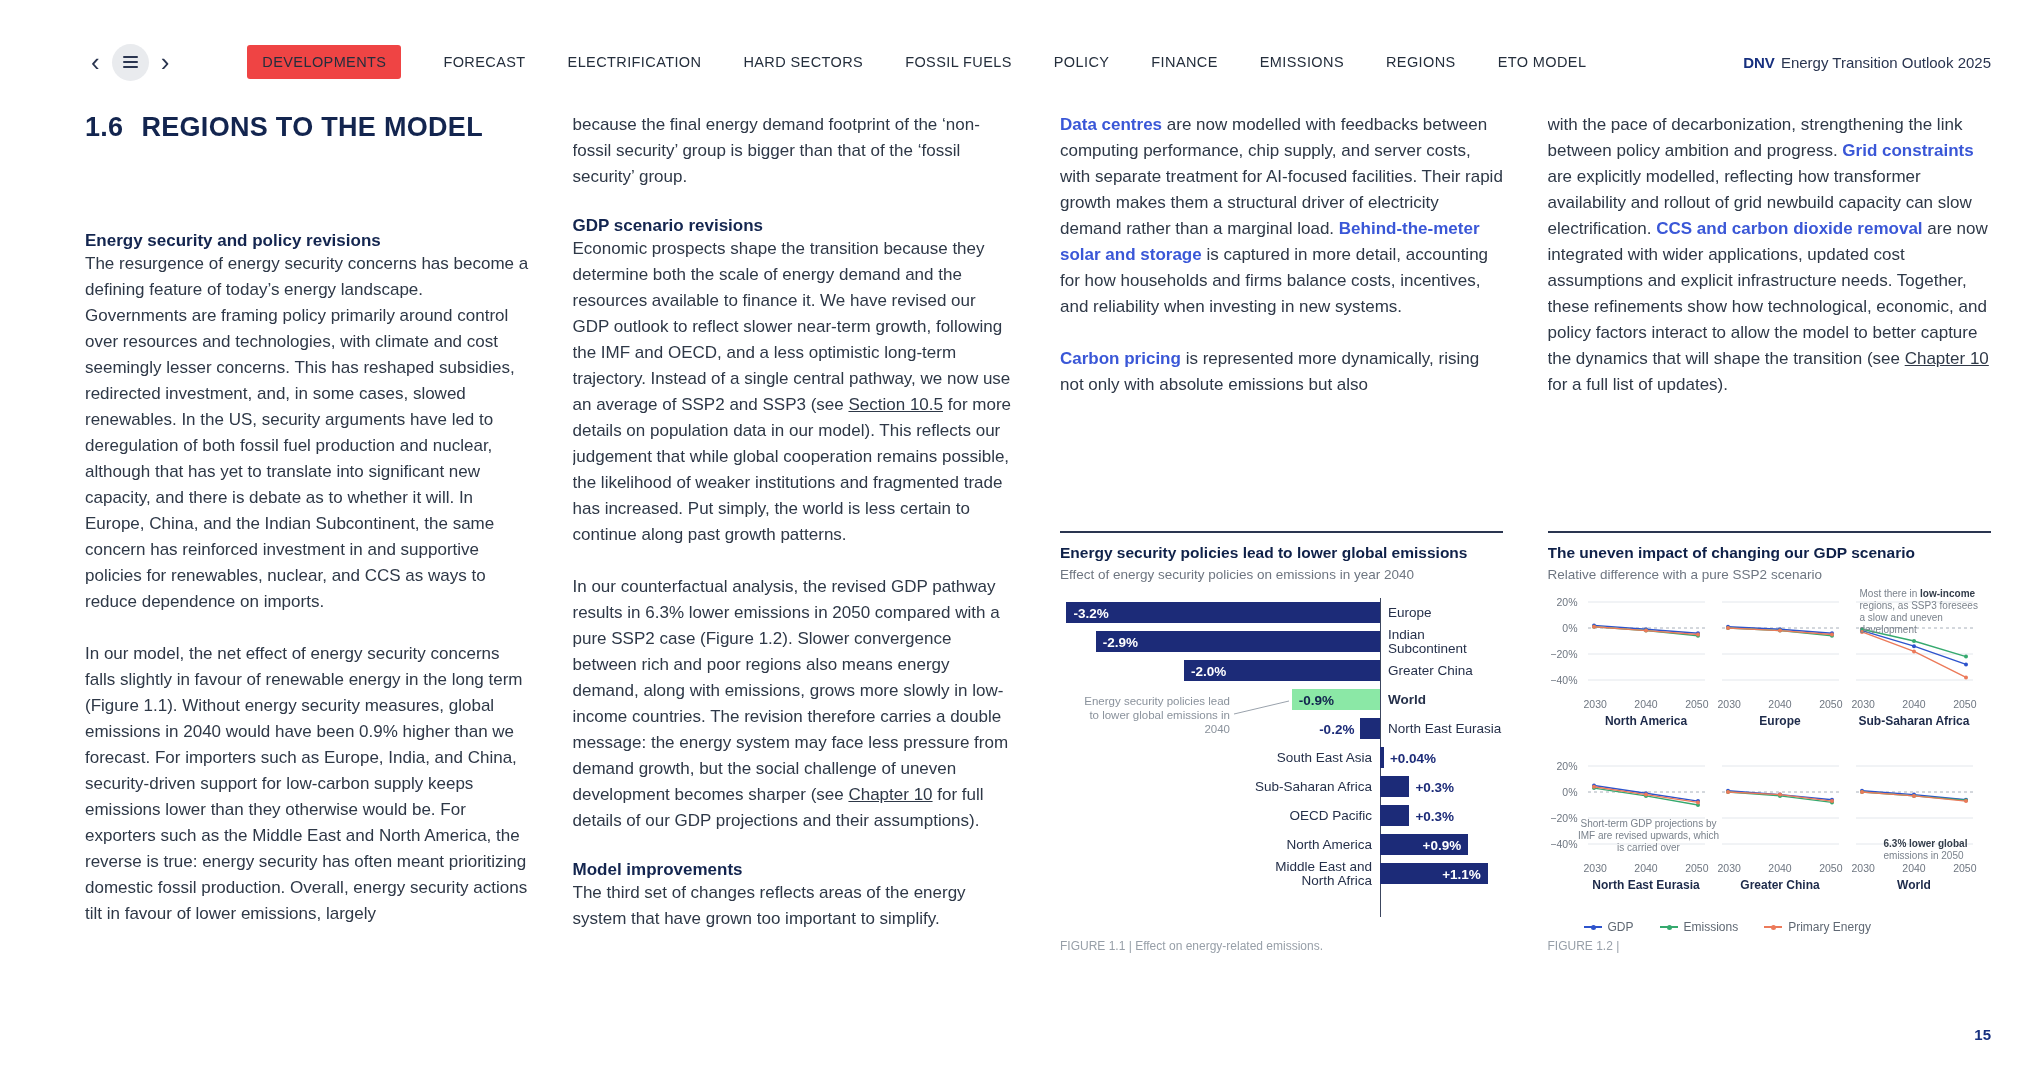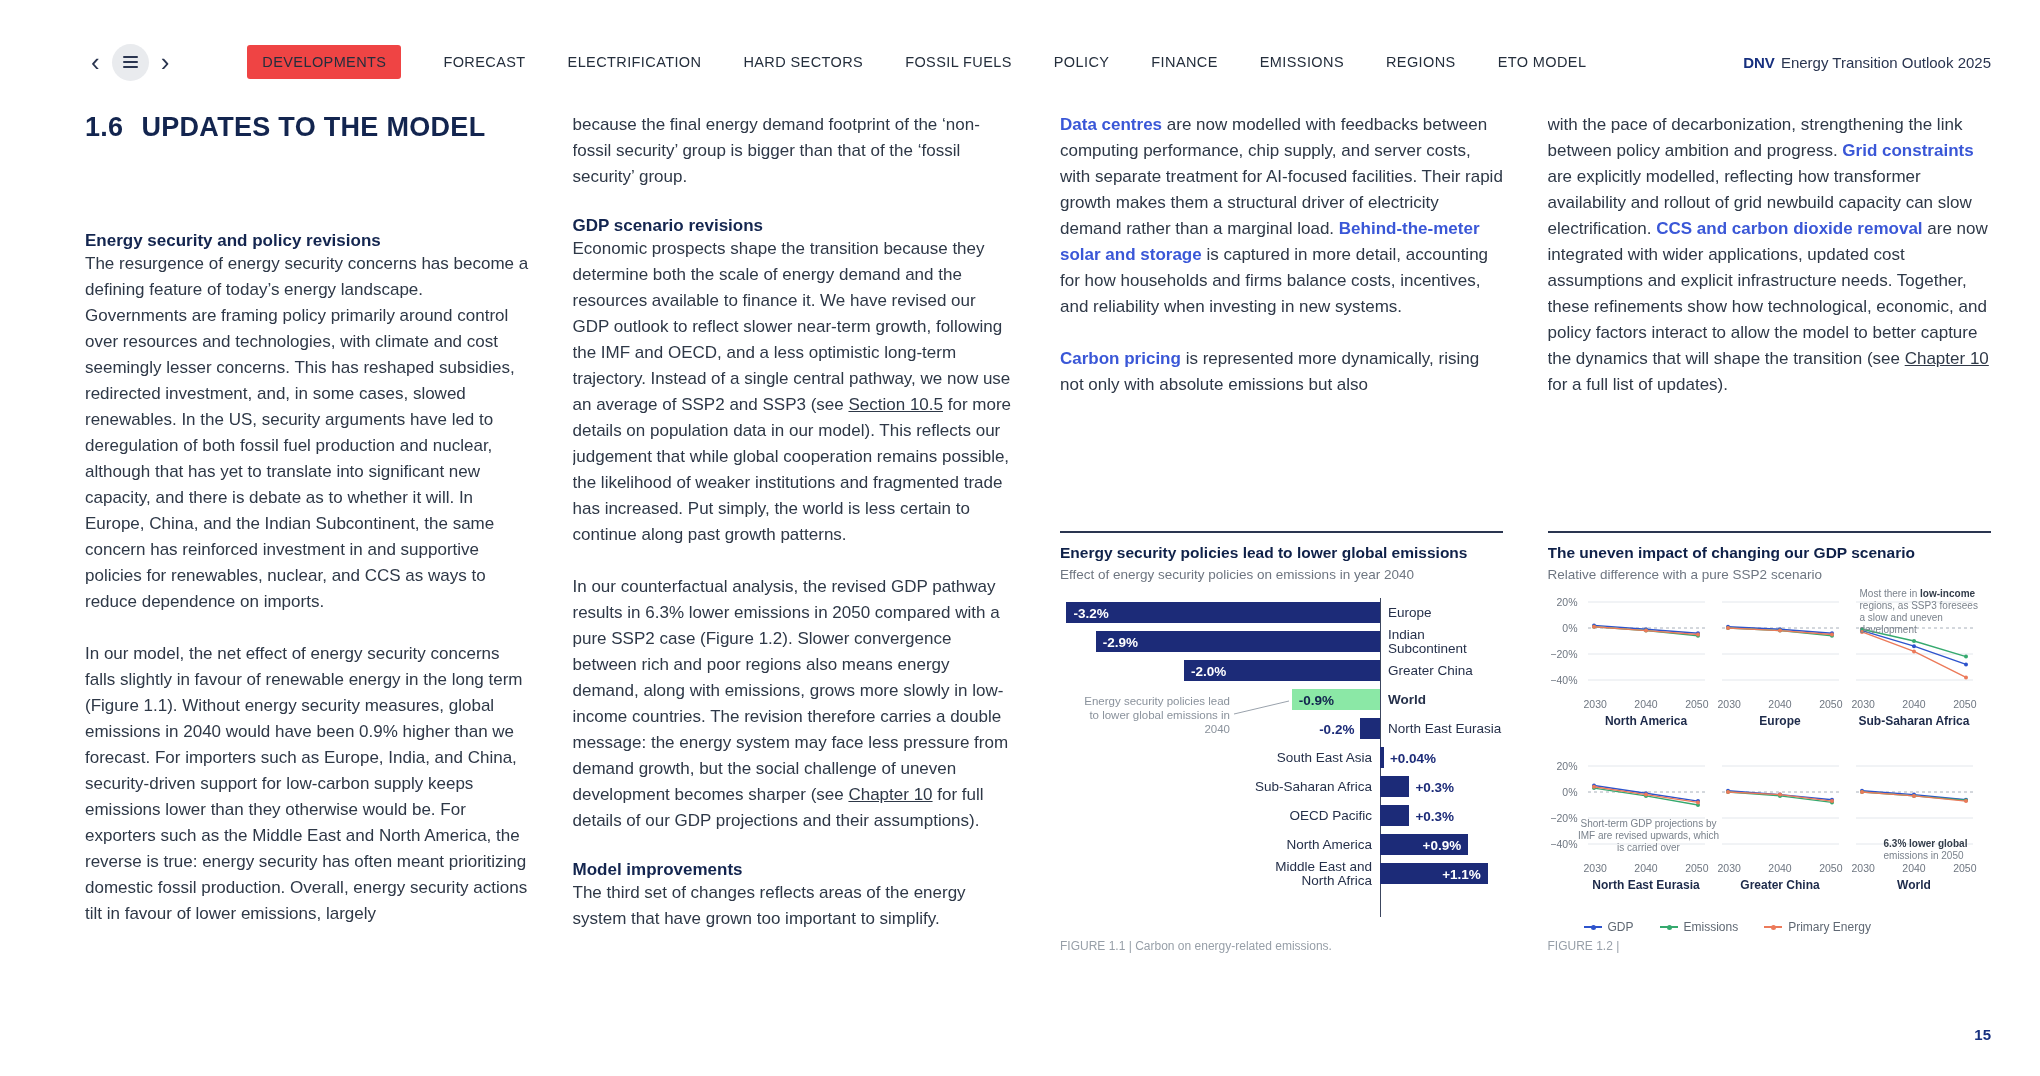--- a/index.html
+++ b/index.html
@@ -98,21 +98,21 @@
     </div>
   <div class="brand">
     <b>DNV</b><span>Energy Transition Outlook 2025</span>
   </div>
 </div>
 
 <div class="main">
 
   <div class="col">
     <h1 class="section">
-      <span class="num">1.6</span><span>UPDATES TO THE MODEL</span>
+      <span class="num">1.6</span><span>REGIONS TO THE MODEL</span>
     </h1>
     <h3 class="subhead">Energy security and policy revisions</h3>
     <p class="body after-head"><span>The resurgence of energy security concerns has become a defining feature of today’s energy landscape. Governments are framing policy primarily around control over resources and technologies, with climate and cost seemingly lesser concerns. This has reshaped subsidies, redirected investment, and, in some cases, slowed renewables. In the US, security arguments have led to deregulation of both fossil fuel production and nuclear, although that has yet to translate into significant new capacity, and there is debate as to whether it will. In Europe, China, and the Indian Subcontinent, the same concern has reinforced investment in and supportive policies for renewables, nuclear, and CCS as ways to reduce dependence on imports.</span></p>
     <p class="body"><span>In our model, the net effect of energy security concerns falls slightly in favour of renewable energy in the long term (Figure 1.1). Without energy security measures, global emissions in 2040 would have been 0.9% higher than we forecast. For importers such as Europe, India, and China, security-driven support for low-carbon supply keeps emissions lower than they otherwise would be. For exporters such as the Middle East and North America, the reverse is true: energy security has often meant prioritizing domestic fossil production. Overall, energy security actions tilt in favour of lower emissions, largely</span></p>
   </div>
 
   <div class="col">
     <p class="body"><span>because the final energy demand footprint of the ‘non-fossil security’ group is bigger than that of the ‘fossil security’ group.</span></p>
     <h3 class="subhead2">GDP scenario revisions</h3>
     <p class="body after-head"><span>Economic prospects shape the transition because they determine both the scale of energy demand and the resources available to finance it. We have revised our GDP outlook to reflect slower near-term growth, following the IMF and OECD, and a less optimistic long-term trajectory. Instead of a single central pathway, we now use an average of SSP2 and SSP3 (see </span><span class="ulink">Section 10.5</span><span> for more details on population data in our model). This reflects our judgement that while global cooperation remains possible, the likelihood of weaker institutions and fragmented trade has increased. Put simply, the world is less certain to continue along past growth patterns.</span></p>
@@ -182,21 +182,21 @@
           </div>
           <div class="bar-row">
             <div class="bar" style="width: 107.8px; background: rgb(28, 43, 120); left: 320px;"></div>
             <span class="bar-cat" style="right: 131px; text-align: right;">Middle East and
 North Africa</span>
             <span class="bar-val inside-white" style="right: 22.2px;">+1.1%</span>
           </div>
         </div>
       <div class="chart-caption">
         <span>FIGURE 1.1 |</span>
-        <span>Carbon on energy-related emissions.</span>
+        <span>Effect on energy-related emissions.</span>
       </div>
     </div>
   </div>
 
   <div class="col">
     <p class="body"><span>with the pace of decarbonization, strengthening the link between policy ambition and progress. </span><span class="link">Grid constraints</span><span> are explicitly modelled, reflecting how transformer availability and rollout of grid newbuild capacity can slow electrification. </span><span class="link">CCS and carbon dioxide removal</span><span> are now integrated with wider applications, updated cost assumptions and explicit infrastructure needs. Together, these refinements show how technological, economic, and policy factors interact to allow the model to better capture the dynamics that will shape the transition (see </span><span class="ulink">Chapter 10</span><span> for a full list of updates).</span></p>
 
     <div class="chart-block">
       <div class="chart-rule"></div>
       <div class="chart-title">The uneven impact of changing our GDP scenario</div>

